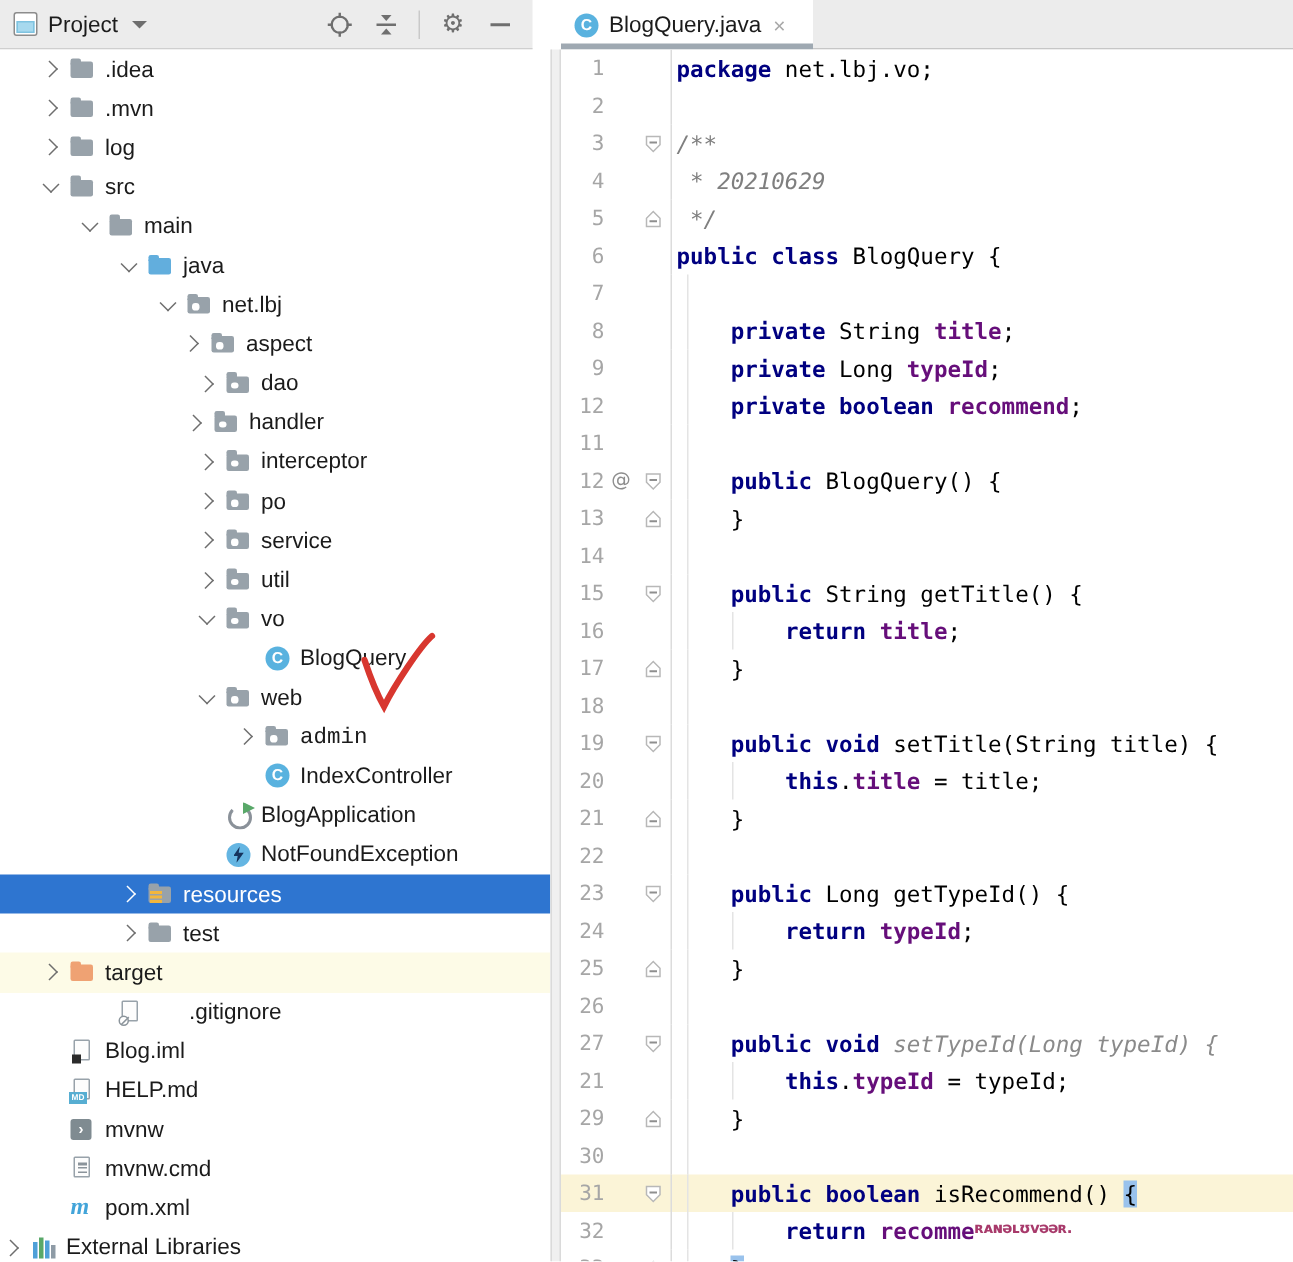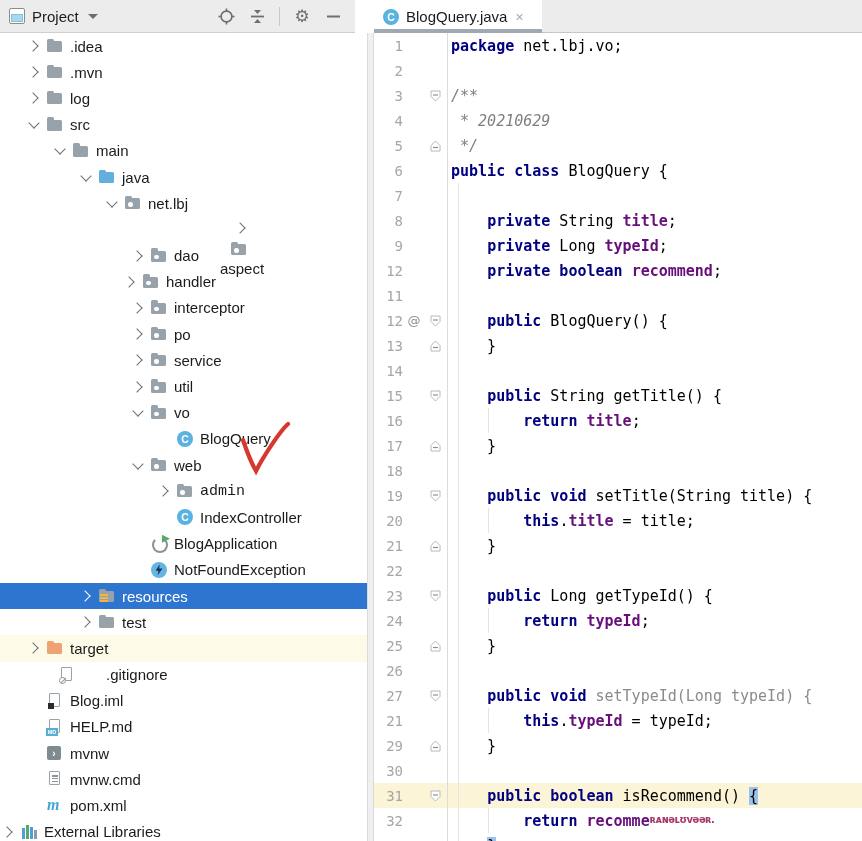--- a/index.html
+++ b/index.html
@@ -103,21 +103,21 @@
   .lnum{width:29px;text-align:right;font-size:14px;color:#a6a6a6;}
   .emark{width:22px;text-align:center;font-size:13px;color:#8e8e8e;
     font-family:"DejaVu Sans",sans-serif;}
   .efold{width:21px;display:flex;align-items:center;justify-content:center;}
   .ecode{flex:1;border-left:1px solid #dcdcdc;padding-left:3px;position:relative;
     display:flex;align-items:center;white-space:pre;font-size:15px;color:#000;}
   .gd{position:absolute;top:0;bottom:0;width:1px;background:#e4e4e4;}
   .tk-k{color:var(--kw);font-weight:bold;}
   .tk-f{color:var(--field);font-weight:bold;}
   .tk-c{color:var(--comment);font-style:italic;}
-  .tk-g{color:#8a8a8a;}
+  .tk-g{color:#8a8a8a;font-style:italic;}
   .tk-b{background:var(--brace);}
   .tk-x{font-family:"DejaVu Sans",sans-serif;font-size:10px;font-weight:bold;
     color:#a83a6b;letter-spacing:-0.5px;position:relative;top:-1px;}
 </style>
 </head>
 <body>
 
 <div id="app">
 
   <div id="ppanel-header">
@@ -217,21 +217,21 @@
         <span class="chevbox">
           <span class="chev exp"></span>
         </span>
         <span class="ticon ic-package">
           <span class="fold-tab"></span>
           <span class="fold-base"></span>
           <span class="pkg-dot"></span>
         </span>
         <span class="tlabel">net.lbj</span>
       </div>
-      <div class="trow" style="padding-left: 116px; flex-direction: column;">
+      <div class="trow" style="padding-left: 116px;">
         <span class="chevbox">
           <span class="chev col"></span>
         </span>
         <span class="ticon ic-package">
           <span class="fold-tab"></span>
           <span class="fold-base"></span>
           <span class="pkg-dot"></span>
         </span>
         <span class="tlabel">aspect</span>
       </div>
@@ -393,21 +393,21 @@
       <div class="trow warm" style="padding-left: 22px;">
         <span class="chevbox">
           <span class="chev col"></span>
         </span>
         <span class="ticon ic-folder-excluded">
           <span class="fold-tab"></span>
           <span class="fold-base"></span>
         </span>
         <span class="tlabel">target</span>
       </div>
-      <div class="trow" style="padding-left: 10px; gap: 24px;">
+      <div class="trow" style="padding-left: 30px; gap: 24px;">
         <span class="chevbox"></span>
         <span class="ticon ic-file-ignored">
           <span class="page"></span>
           <span class="badge-ignored"></span>
         </span>
         <span class="tlabel">.gitignore</span>
       </div>
       <div class="trow" style="padding-left: 22px;">
         <span class="chevbox"></span>
         <span class="ticon ic-file-module">

